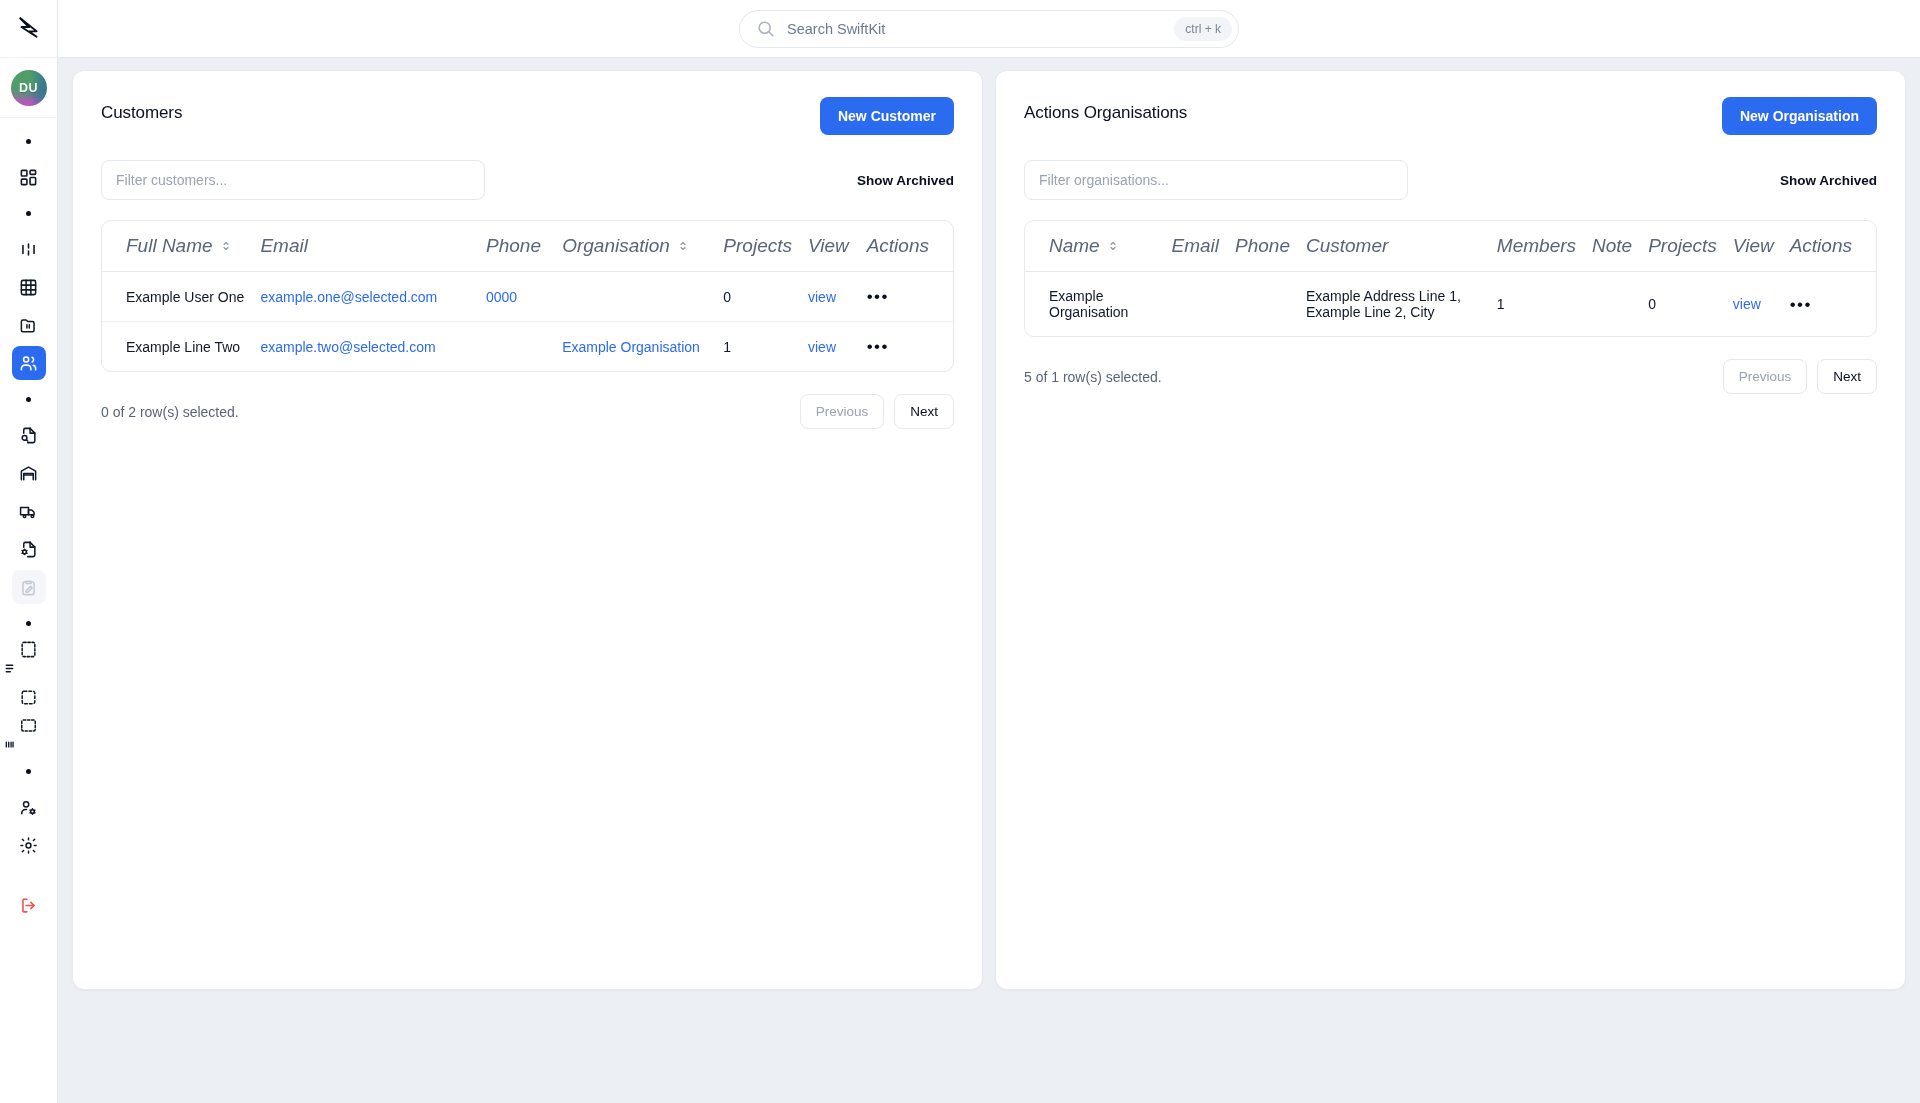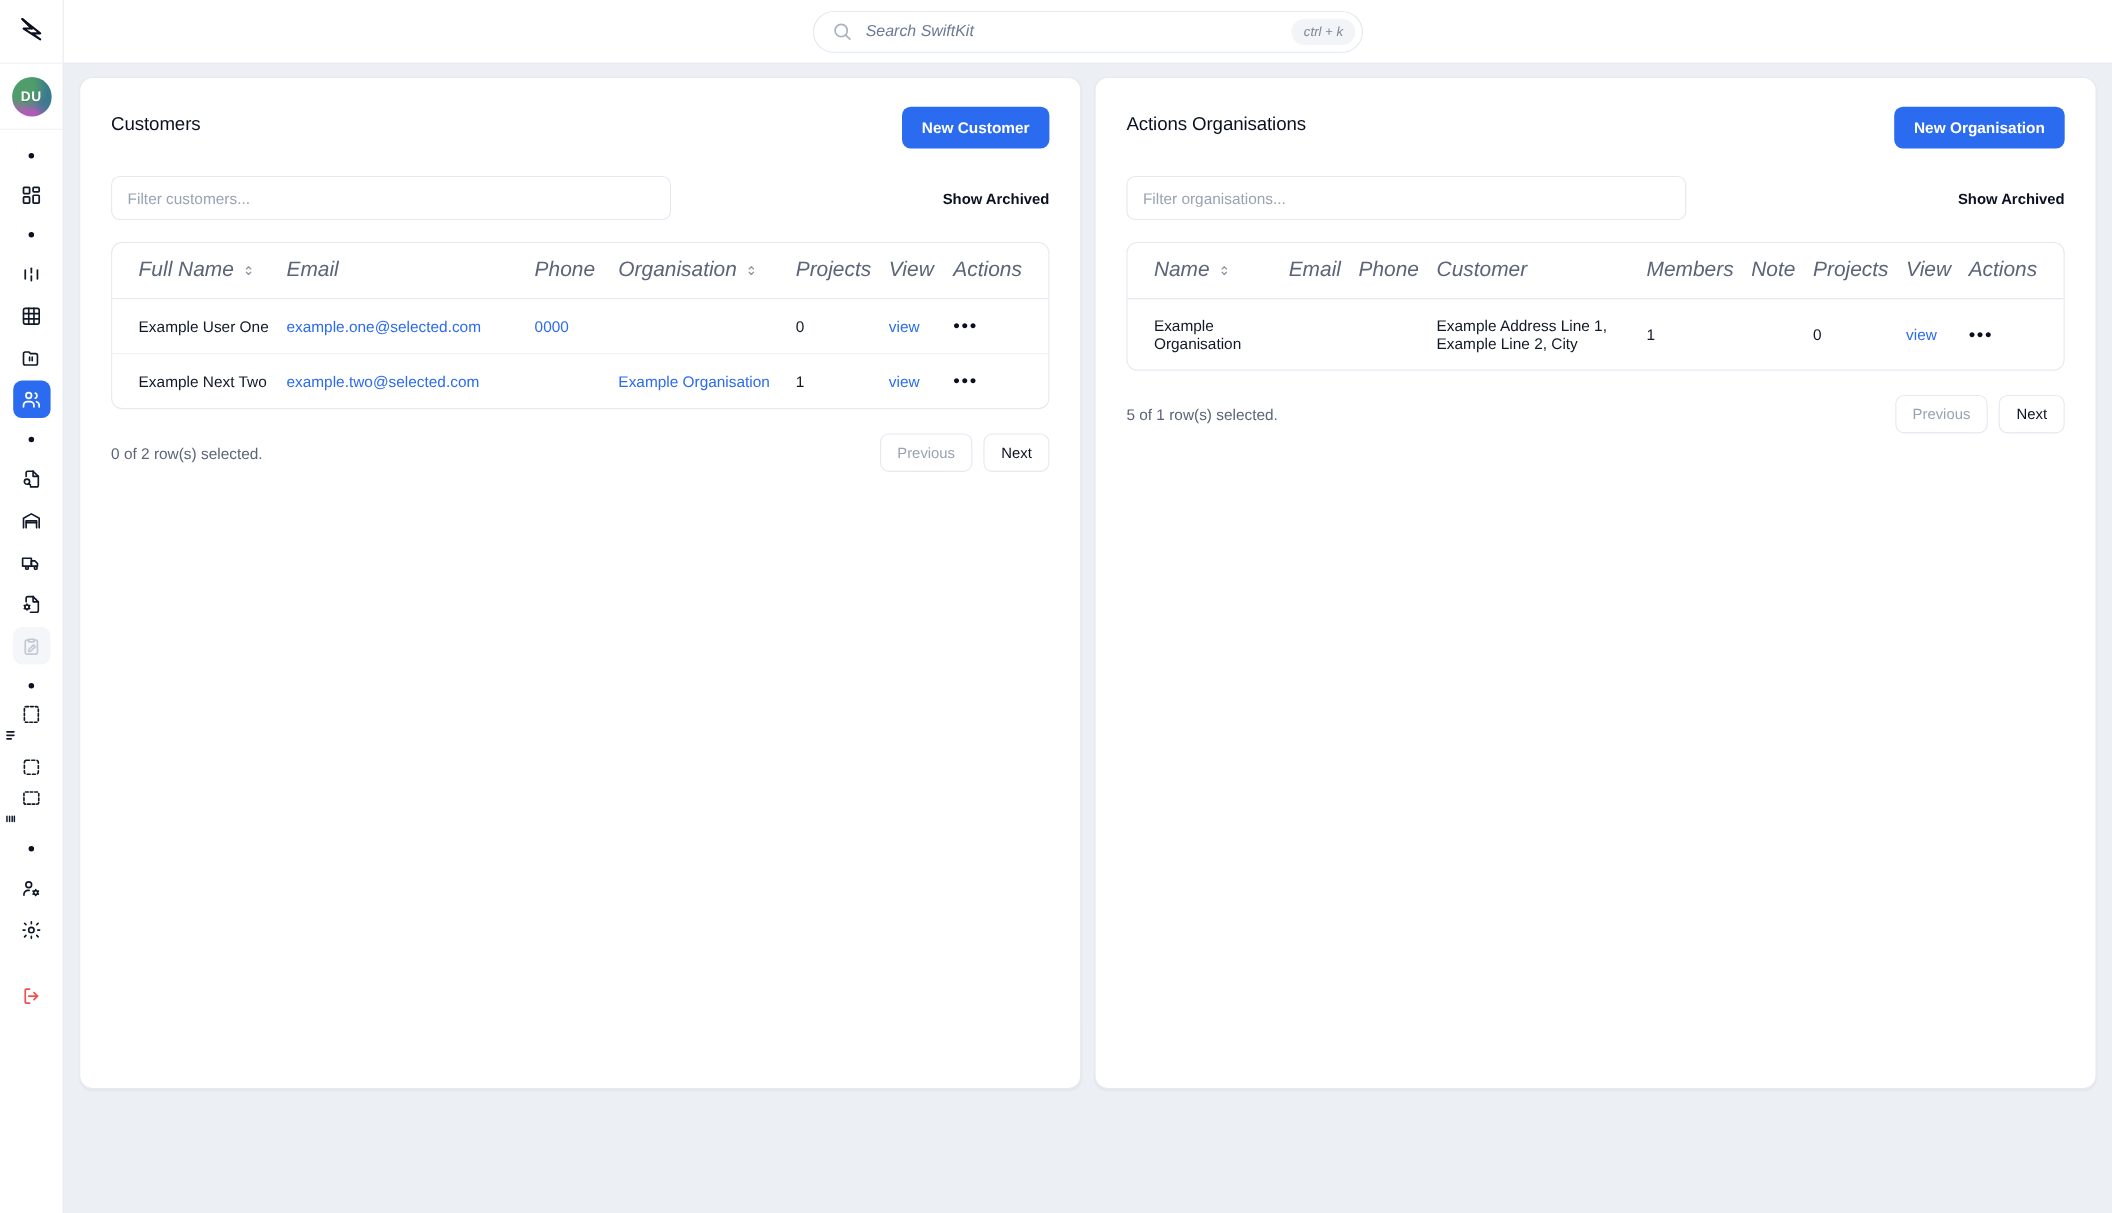--- a/index.html
+++ b/index.html
@@ -59,21 +59,20 @@
   .nav-item svg { display: block; }
 
   
   .main { flex: 1; height: 1103px; display: flex; flex-direction: column; min-width: 0; }
 
   .topbar {
     height: 58px; background: #ffffff;
     border-bottom: 1px solid #e3e7ee;
     display: flex; align-items: center; justify-content: center;
     flex: 0 0 58px;
-    font-style: italic;
   }
   .search-box {
     width: 500px; height: 38px; border: 1px solid #e4e8ef; border-radius: 19px;
     background: #fff; display: flex; align-items: center; padding: 0 6px 0 16px; gap: 12px;
   }
   .search-box .mag { color: #aab2c0; display: flex; }
   .search-ph { flex: 1; color: #6b7a95; font-size: 14.5px; }
   .kbd {
     background: #f2f4f8; color: #7b8698; font-size: 12px;
     border-radius: 13px; padding: 5px 11px;
@@ -94,21 +93,21 @@
   .card-head { display: flex; align-items: flex-start; justify-content: space-between; }
   .card-title { font-size: 17px; font-weight: 400; color: #0b1020; letter-spacing: -.1px; padding-top: 6px; }
   .btn-primary {
     background: #2b6bf0; color: #fff; border: none; border-radius: 8px;
     font-size: 14px; font-weight: 700; padding: 11px 18px; cursor: pointer;
     font-family: inherit;
   }
 
   .filter-row { display: flex; align-items: center; justify-content: space-between; margin-top: 25px; }
   .filter-input {
-    width: 509px; height: 40px; border: 1px solid #e4e8ef; border-radius: 8px;
+    width: 384px; height: 40px; border: 1px solid #e4e8ef; border-radius: 8px;
     padding: 0 14px; font-size: 14px; color: #0b1020; background: #fff;
     font-family: inherit;
   }
   .filter-input::placeholder { color: #9aa3b2; }
   .link-archived { font-size: 13.5px; font-weight: 700; color: #0b1020; cursor: pointer; }
 
   .table-wrap { margin-top: 20px; border: 1px solid #e6e9ef; border-radius: 10px; overflow: hidden; }
   table { width: 100%; border-collapse: collapse; font-size: 14px; }
   thead th {
     text-align: left; color: #5b6577; font-weight: 400; font-size: 19px;
@@ -434,21 +433,21 @@
             <tr>
               <td>Example User One</td>
               <td><span class="lnk">example.one@selected.com</span></td>
               <td><span class="lnk">0000</span></td>
               <td><span class="lnk"></span></td>
               <td class="num">0</td>
               <td><span class="lnk">view</span></td>
               <td><span class="dots">•••</span></td>
             </tr>
             <tr>
-              <td>Example Next Two</td>
+              <td>Example Line Two</td>
               <td><span class="lnk">example.two@selected.com</span></td>
               <td><span class="lnk"></span></td>
               <td><span class="lnk">Example Organisation</span></td>
               <td class="num">1</td>
               <td><span class="lnk">view</span></td>
               <td><span class="dots">•••</span></td>
             </tr>
           </tbody>
         </table>
       </div>

